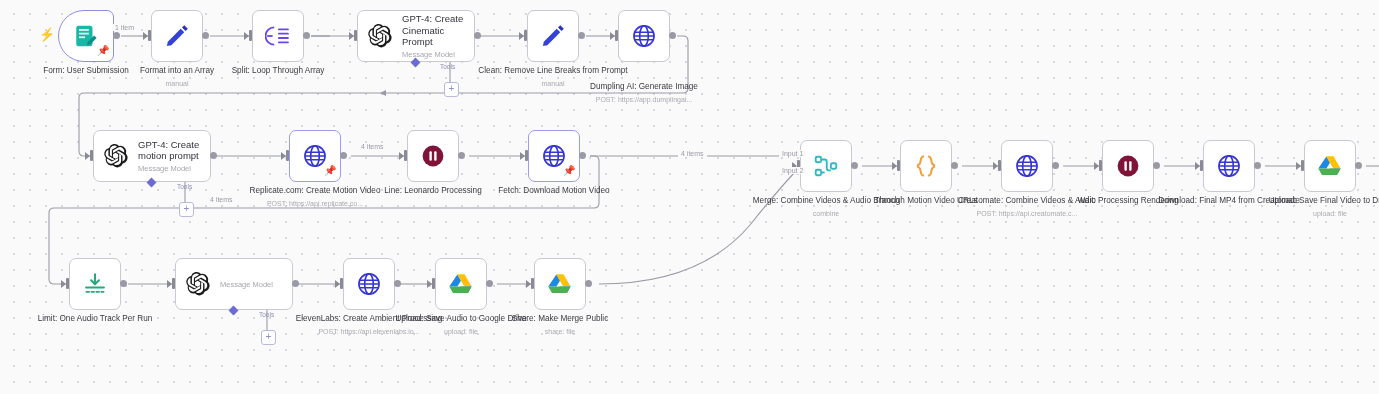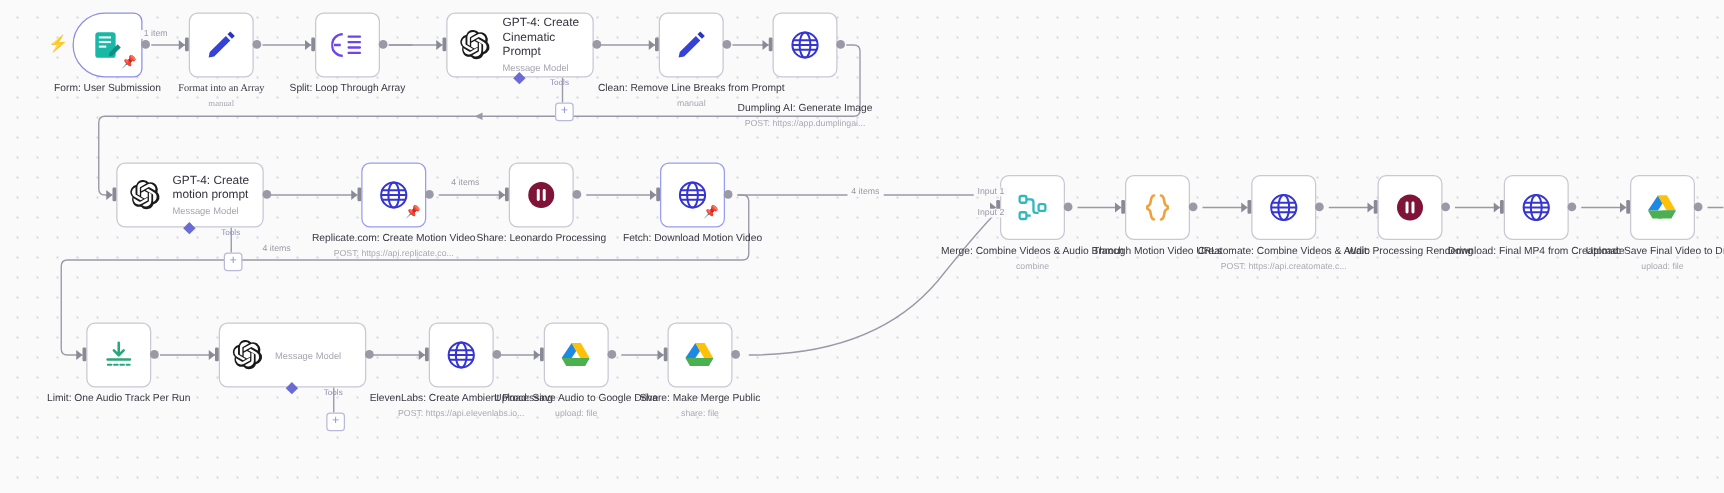--- a/index.html
+++ b/index.html
@@ -124,21 +124,21 @@
         <div class="nbox sq" style="left: 151px; top: 10px;">
           <span class="ico">
             <svg width="26" height="26" viewBox="0 0 24 24">
       <path d="M3.5 17.2 L15.4 5.3 l3.3 3.3 L6.8 20.5 l-4.1 .8z" fill="#3542d8"></path>
       <path d="M16.6 4.1 l2.1-2.1 3.3 3.3 -2.1 2.1z" fill="#2b34bb"></path>
     </svg>
           </span>
         </div>
         <div class="inport" style="left: 148px; top: 30px;"></div>
         <div class="port" style="left: 202px; top: 32px;"></div>
-        <div class="caption" style="left: 102px; top: 66px; font-family: Liberation Serif, serif;"><span>Format into an Array</span><span class="sub">manual</span></div>
+        <div class="caption" style="left: 102px; top: 66px;"><span>Format into an Array</span><span class="sub">manual</span></div>
       </div>
       <div class="node" style="left: 0px; top: 0px;">
         <div class="nbox sq" style="left: 252px; top: 10px;">
           <span class="ico">
             <svg width="26" height="26" viewBox="0 0 24 24">
       <path d="M2 12 h5" stroke="#6b46f0" stroke-width="1.7" fill="none"></path>
       <path d="M8.5 4 a8 8 0 0 0 0 16" stroke="#6b46f0" stroke-width="1.7" fill="none"></path>
       <rect x="12" y="5" width="10" height="1.7" rx=".8" fill="#6b46f0"></rect>
       <rect x="12" y="9" width="10" height="1.7" rx=".8" fill="#6b46f0"></rect>
       <rect x="12" y="13" width="10" height="1.7" rx=".8" fill="#6b46f0"></rect>
@@ -229,21 +229,21 @@
           <span class="ico">
             <svg width="26" height="26" viewBox="0 0 24 24">
       <circle cx="12" cy="12" r="9.6" fill="#7f1438"></circle>
       <rect x="8.7" y="7.6" width="2.2" height="8.8" rx="1" fill="#fff"></rect>
       <rect x="13.1" y="7.6" width="2.2" height="8.8" rx="1" fill="#fff"></rect>
     </svg>
           </span>
         </div>
         <div class="inport" style="left: 404px; top: 150px;"></div>
         <div class="port" style="left: 458px; top: 152px;"></div>
-        <div class="caption" style="left: 358px; top: 186px;"><span>Share: Leonardo Processing</span></div>
+        <div class="caption" style="left: 358px; top: 186px;"><span>Line: Leonardo Processing</span></div>
       </div>
       <div class="node" style="left: 0px; top: 0px;">
         <div class="nbox sq pinned" style="left: 528px; top: 130px;">
           <span class="ico">
             <svg width="26" height="26" viewBox="0 0 24 24">
       <circle cx="12" cy="12" r="9.3" fill="none" stroke="#3535d4" stroke-width="1.5"></circle>
       <ellipse cx="12" cy="12" rx="4" ry="9.3" fill="none" stroke="#3535d4" stroke-width="1.5"></ellipse>
       <path d="M3 8.5h18M3 15.5h18M2.7 12h18.6" stroke="#3535d4" stroke-width="1.5" fill="none"></path>
     </svg>
           </span>

